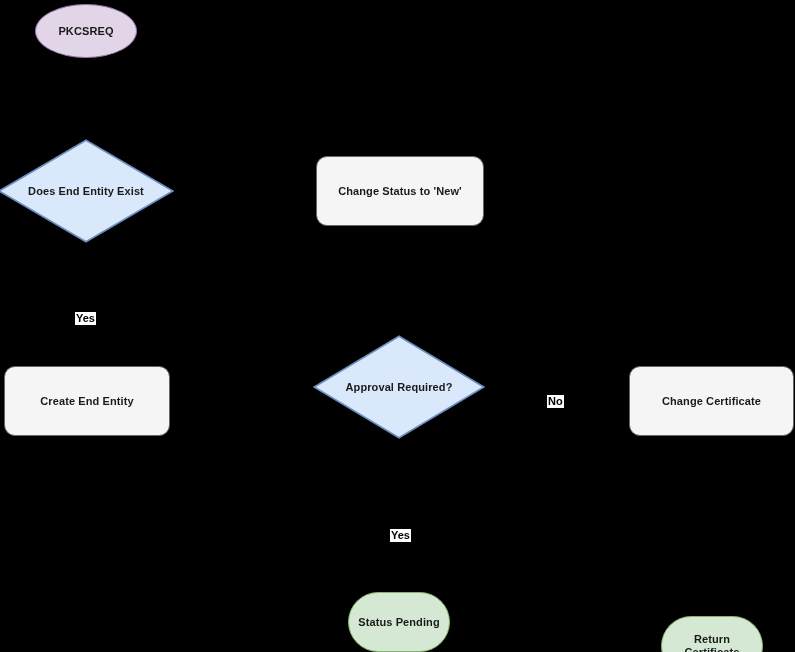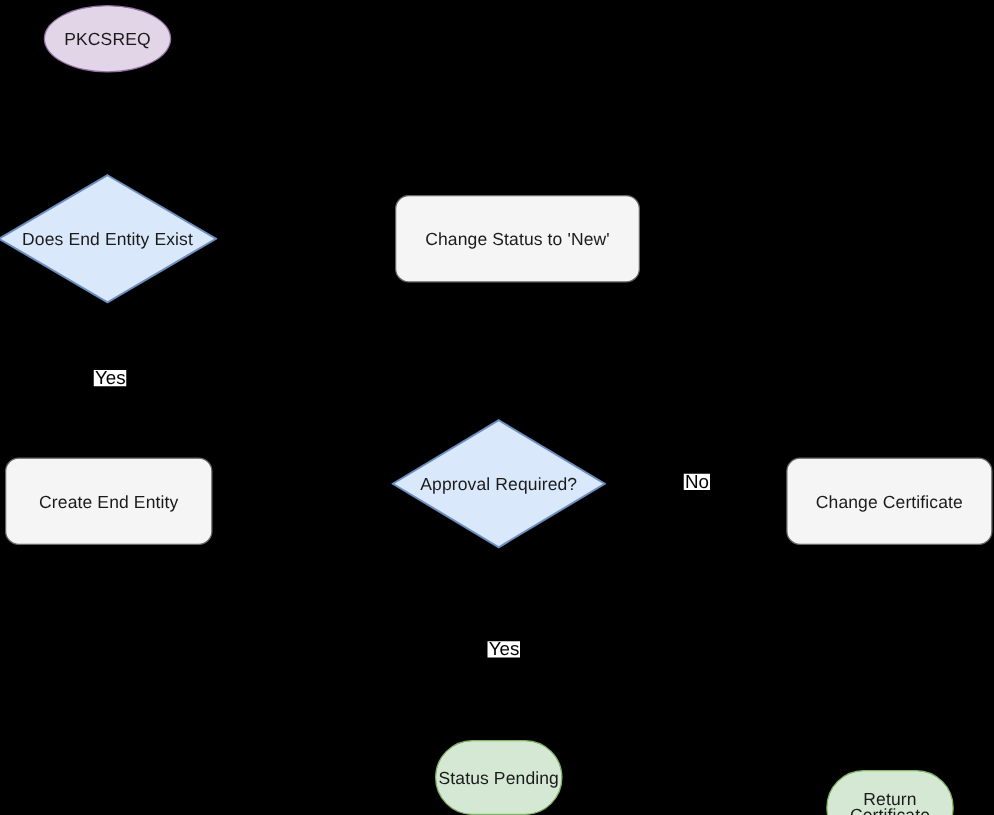--- a/index.html
+++ b/index.html
@@ -17,22 +17,22 @@
   }
 
   
   .node {
     position: absolute;
     box-sizing: border-box;
     display: flex;
     align-items: center;
     justify-content: center;
     text-align: center;
-    font-weight: normal;
-    font-size: 14px;
+    font-weight: bold;
+    font-size: 11px;
     line-height: 13px;
     color: #1a1a1a;
     letter-spacing: 0.1px;
   }
 
   
   .shape-ellipse {
     border-radius: 50%;
     background: #e1d5e7;
     border: 1.4px solid #9673a6;
@@ -67,45 +67,46 @@
     z-index: 3;
     padding: 0 6px;
     white-space: nowrap;
   }
 
   
   .edge-label {
     position: absolute;
     background: #ffffff;
     color: #000000;
-    font-size: 15px;
+    font-size: 11px;
     line-height: 13px;
-    font-weight: normal;
+    font-weight: bold;
     font-family: "Liberation Sans", sans-serif;
     padding: 0px 1px;
     white-space: nowrap;
+    margin-top: 16px;
   }
 </style>
 </head>
 <body>
 
 <div id="canvas">
 
   <div class="node shape-ellipse" style="left:35px; top:4px; width:102px; height:54px;">
     <span>PKCSREQ</span>
   </div>
 
   <div class="node shape-decision" style="left:-2px; top:139px; width:176px; height:104px;">
     <svg class="diamond-outline" width="176" height="104" viewBox="0 0 176 104">
       <polygon points="88,1.2 174.8,52 88,102.8 1.2,52" fill="#dae8fc" stroke="#6c8ebf" stroke-width="1.6"></polygon>
     </svg>
     <span class="diamond-label">Does End Entity Exist</span>
   </div>
 
-  <div class="node shape-process" style="left:316px; top:156px; width:196px; height:70px;justify-content:center;">
+  <div class="node shape-process" style="left:316px; top:156px; width:168px; height:70px;justify-content:center;">
     <span>Change Status to 'New'</span>
   </div>
 
   <div class="node shape-process" style="left:4px; top:366px; width:166px; height:70px;">
     <span>Create End Entity</span>
   </div>
 
   <div class="node shape-decision" style="left:313px; top:335px; width:172px; height:104px;">
     <svg class="diamond-outline" width="172" height="104" viewBox="0 0 172 104">
       <polygon points="86,1.2 170.8,52 86,102.8 1.2,52" fill="#dae8fc" stroke="#6c8ebf" stroke-width="1.6"></polygon>

